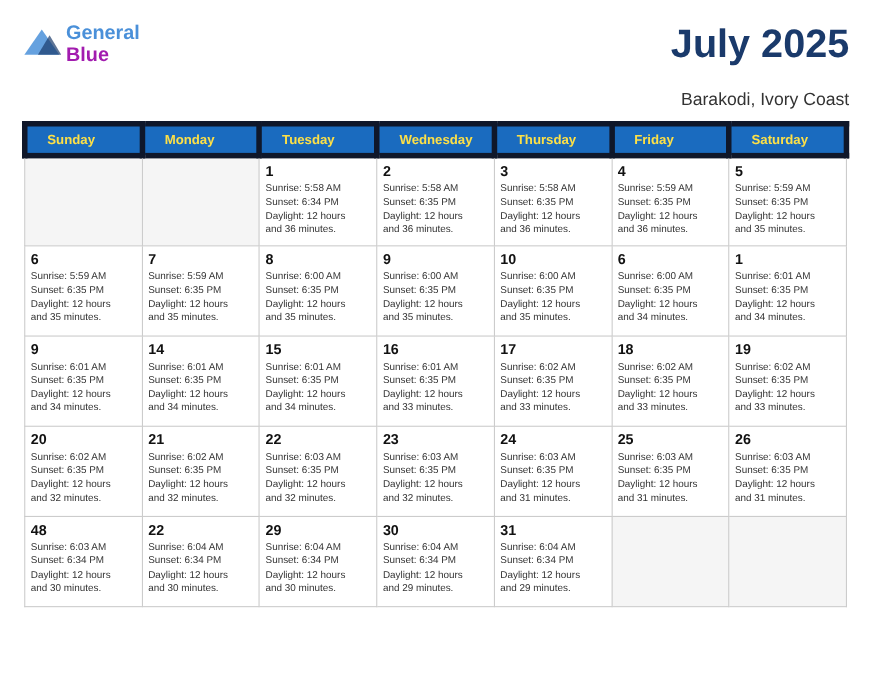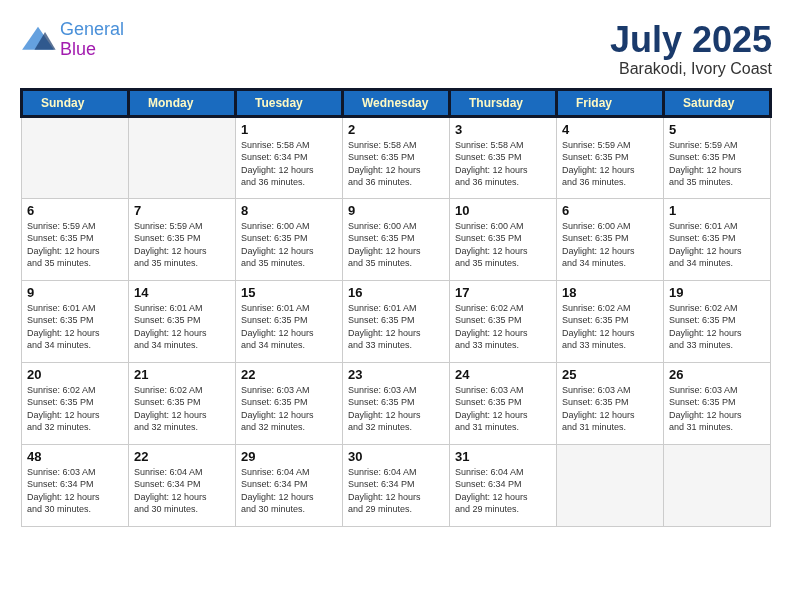--- a/index.html
+++ b/index.html
@@ -16,21 +16,21 @@
       align-items: flex-start;
       margin-bottom: 10px;
     }
     .logo {
       display: flex;
       align-items: center;
       gap: 4px;
     }
     .logo-text {
       font-size: 18px;
-      font-weight: normal;
+      font-weight: bold;
       color: #1a3a6b;
       line-height: 1.1;
     }
     .logo-text span {
       color: #4a90d9;
     }
     .logo-icon {
       width: 36px;
       height: 30px;
     }
@@ -40,34 +40,35 @@
     .month-year {
       font-size: 36px;
       font-weight: bold;
       color: #1a3a6b;
       line-height: 1.1;
       margin-left: 16px;
     }
     .location {
       font-size: 16px;
       color: #333;
+      margin-top: 22px;
     }
     .calendar {
       width: 100%;
       border-collapse: collapse;
       table-layout: fixed;
     }
     .calendar th {
       background: #1a6bbf;
-      color: #fef9c3;
+      color: #fde047;
       font-size: 12px;
       font-weight: bold;
       text-align: left;
       padding: 5px 18px;
-      border: 3px solid #0f172a;
+      border: 5px solid #0f172a;
     }
     .calendar td {
       vertical-align: top;
       border: 1px solid #ccc;
       padding: 4px 5px;
       font-size: 9.5px;
       color: #333;
       height: 82px;
       width: 108px;
       background: #fff;

